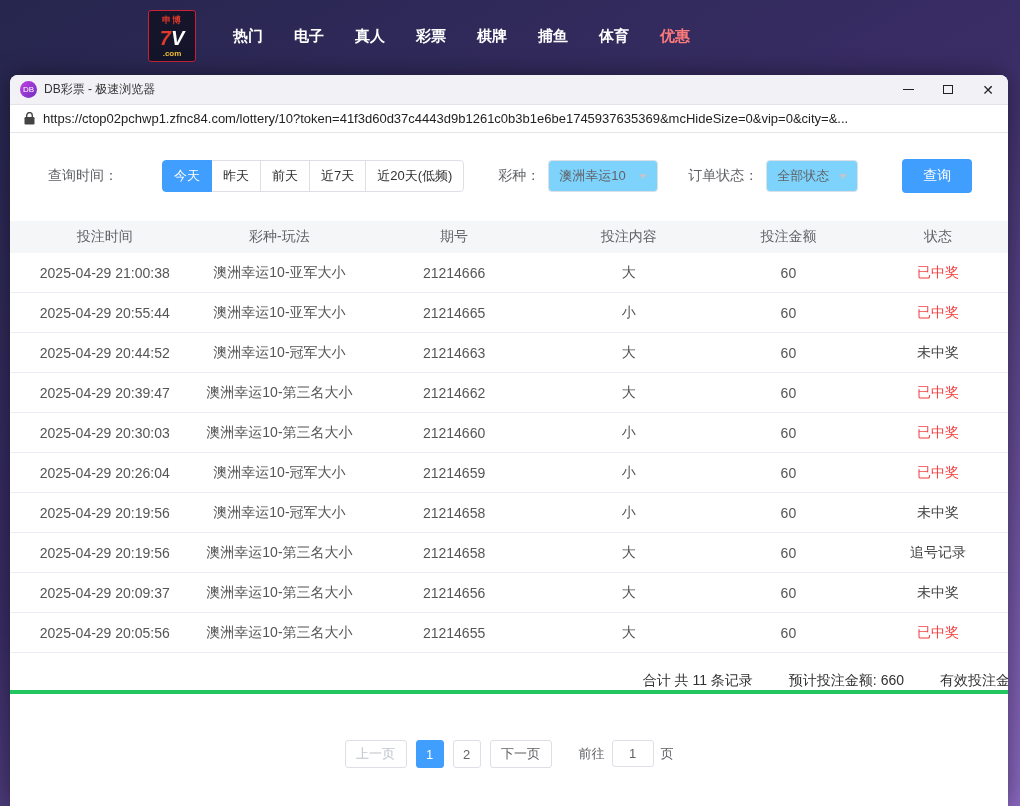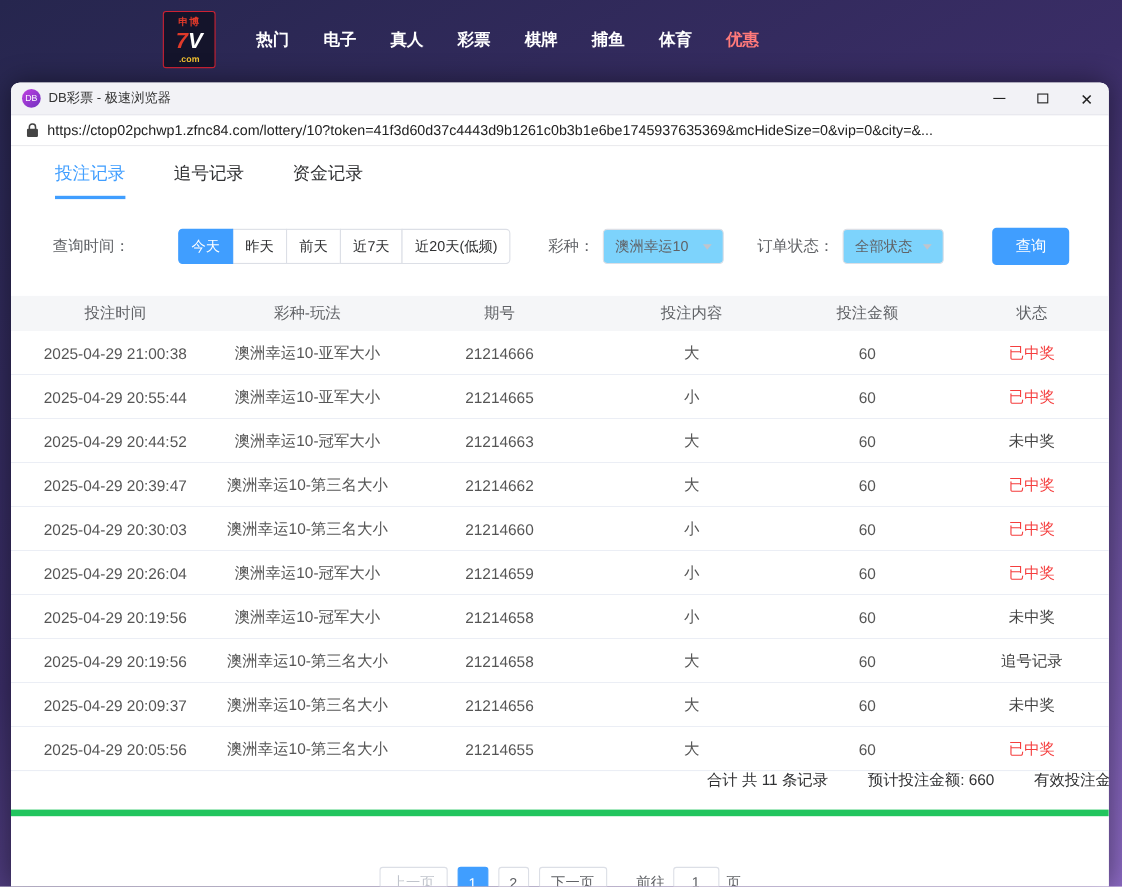--- a/index.html
+++ b/index.html
@@ -68,22 +68,22 @@
 
   
   .btable { margin-top: 28px; width: 100%; }
   .thead { display: flex; height: 32px; background: #f5f6f8; align-items: center; color: #606266; font-size: 14px; }
   .trow { display: flex; height: 40px; align-items: center; border-bottom: 1px solid #ebeef5; font-size: 14px; color: #555; background: #fff; }
   .c { text-align: center; overflow: hidden; white-space: nowrap; }
   .c1 { width: 19%; } .c2 { width: 16%; } .c3 { width: 19%; } .c4 { width: 16%; } .c5 { width: 16%; } .c6 { width: 14%; }
   .st-win { color: #f53f3f; }
   .st-normal { color: #444; }
 
-  .summary { height: 41px; display: flex; align-items: flex-start; justify-content: flex-end; gap: 36px;
-             font-size: 14px; color: #303133; border-bottom: 6px solid #22c55e; white-space: nowrap; }
+  .summary { height: 41px; display: flex; align-items: flex-end; justify-content: flex-end; gap: 36px;
+             font-size: 14px; color: #303133; border-bottom: 4px solid #22c55e; white-space: nowrap; }
   .summary .clip { margin-right: -16px; }
 
   
   .pagination { margin-top: 46px; display: flex; justify-content: center; align-items: flex-start; gap: 9px; font-size: 13px; color: #606266; }
   .page-btn { min-width: 62px; height: 28px; border: 1px solid #dcdfe6; background: #fff; border-radius: 3px;
               display: flex; align-items: center; justify-content: center; cursor: pointer; color: #606266; padding: 0 10px; }
   .page-btn.disabled { color: #c0c4cc; }
   .page-num { width: 28px; height: 28px; border: 1px solid #dcdfe6; border-radius: 3px; background: #fff;
               display: flex; align-items: center; justify-content: center; cursor: pointer; color: #606266; }
   .page-num.active { background: #409EFF; border-color: #409EFF; color: #fff; }
@@ -132,25 +132,20 @@
   <div class="urlbar">
     <svg class="lock-icon" width="11" height="13" viewBox="0 0 11 13">
       <rect x="0.5" y="5" width="10" height="7.5" rx="1.2" fill="#444"></rect>
       <path d="M2.7 5.2 V3.4 a2.8 2.8 0 0 1 5.6 0 V5.2" fill="none" stroke="#444" stroke-width="1.4"></path>
     </svg>
     <span class="url-text">https://ctop02pchwp1.zfnc84.com/lottery/10?token=41f3d60d37c4443d9b1261c0b3b1e6be1745937635369&amp;mcHideSize=0&amp;vip=0&amp;city=&amp;...</span>
   </div>
 
   <div class="content">
 
-    <div class="tabs">
-      <span class="tab active">投注记录</span>
-      <span class="tab">追号记录</span>
-      <span class="tab">资金记录</span>
-    </div>
 
     <div class="filter-row">
       <span>查询时间：</span>
       <div class="btn-group">
         <span class="fb active">今天</span>
         <span class="fb">昨天</span>
         <span class="fb">前天</span>
         <span class="fb">近7天</span>
         <span class="fb">近20天(低频)</span>
       </div>

